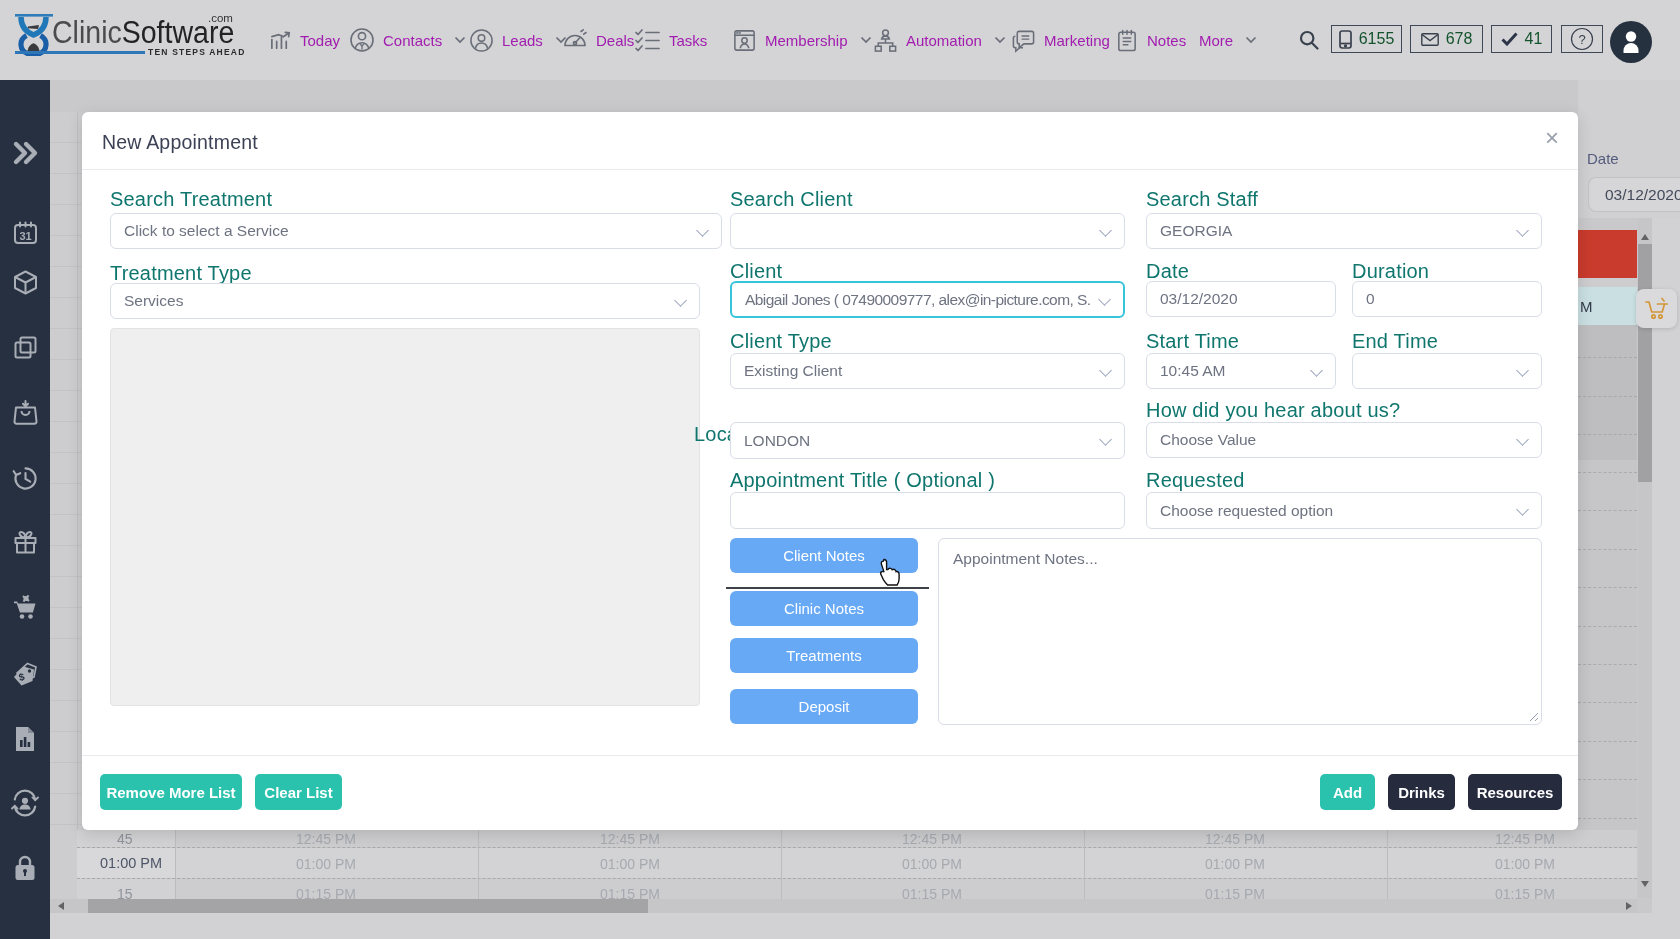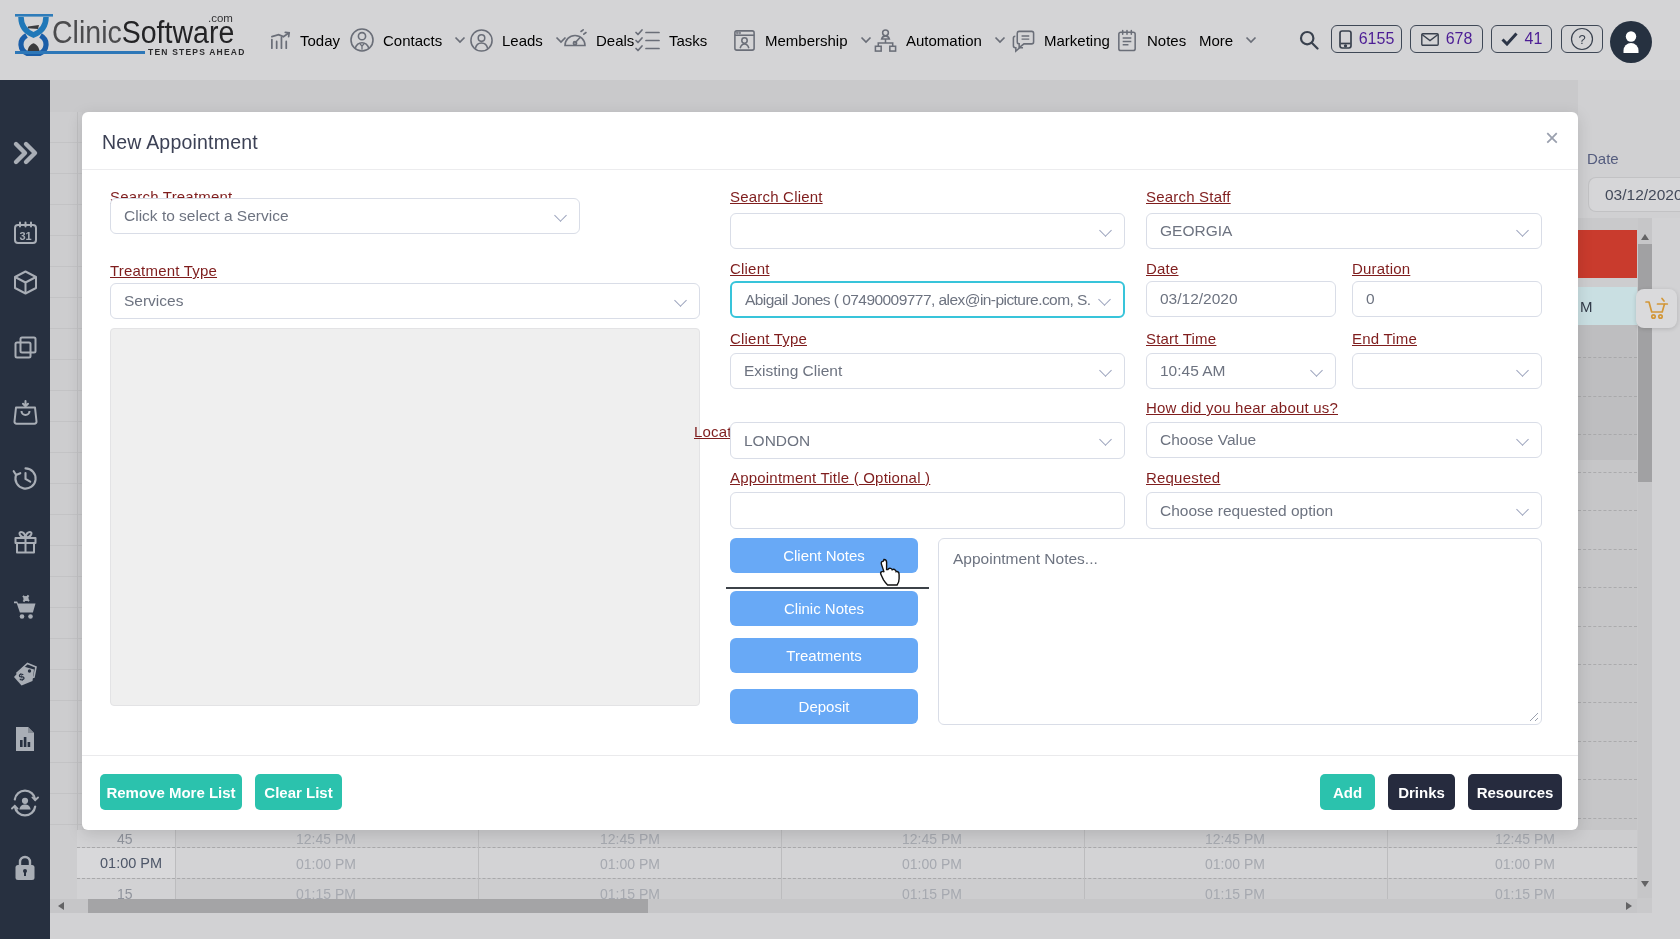--- a/index.html
+++ b/index.html
@@ -2,36 +2,36 @@
 <html><head>
 <meta charset="utf-8">
 <style>
   * { margin:0; padding:0; box-sizing:border-box; }
   html,body { width:1680px; height:939px; overflow:hidden; }
   body { font-family:"Liberation Sans", sans-serif; background:#c9c9cb; position:relative; }
   .abs { position:absolute; }
   
   #nav { position:absolute; left:0; top:0; width:1680px; height:80px; background:#d4d4d6; z-index:3; }
   .mitem { position:absolute; top:0; height:80px; display:flex; align-items:center; gap:8px;
-           color:#000000; font-size:15px; font-weight:500; letter-spacing:0; }
+           color:#a21caf; font-size:15px; font-weight:500; letter-spacing:0; }
   .mitem svg { flex:0 0 auto; }
   .chevn { margin-left:4px; }
-  .topbtn { position:absolute; top:25px; height:28px; border:1.5px solid #3f4856; border-radius:6px;
-            display:flex; align-items:center; justify-content:center; gap:7px; color:#4c1d95;
+  .topbtn { position:absolute; top:25px; height:28px; border:1.5px solid #3f4856; border-radius:0;
+            display:flex; align-items:center; justify-content:center; gap:7px; color:#14532d;
             font-size:16px; font-weight:500; background:transparent; }
   
   #side { position:absolute; left:0; top:80px; width:50px; height:859px; background:#273040; z-index:4; }
   .sic { position:absolute; left:0; width:50px; display:flex; justify-content:center; }
   
   #bg { position:absolute; left:0; top:80px; width:1680px; height:859px; z-index:1; }
   .ctext { position:absolute; color:#a6a9b0; font-size:14px; }
   
   #modal { position:absolute; left:82px; top:112px; width:1496px; height:718px; background:#fff;
            border-radius:6px; box-shadow:0 4px 16px rgba(0,0,0,.13); z-index:5; }
-  .lbl { position:absolute; color:#7f1d1d; font-size:15px; letter-spacing:.2px;text-decoration:underline; }
+  .lbl { position:absolute; color:#0f766e; font-size:20px; letter-spacing:.2px; }
   .inp { position:absolute; height:36px; border:1px solid #d9dde7; border-radius:6px; background:#fff;
          display:flex; align-items:center; padding:0 13px; color:#6d7380; font-size:15.5px; }
   .sel:after { content:""; position:absolute; right:14px; top:13px; width:8px; height:8px;
                border-right:1.5px solid #9aa2bc; border-bottom:1.5px solid #9aa2bc; transform:rotate(45deg); margin-top:-1px; }
   .bluebtn { position:absolute; left:648px; width:188px; height:35px; background:#68a9f6; border-radius:6px;
              color:#fff; font-size:15px; font-weight:500; display:flex; align-items:center; justify-content:center; }
   .footbtn { position:absolute; height:36px; border-radius:5px; color:#fff; font-size:15px; font-weight:600;
              display:flex; align-items:center; justify-content:center; }
   .teal { background:#2bc2ad; }
   .darkb { background:#262b3e; }
@@ -370,21 +370,21 @@
         <rect x="11" y="17" width="2" height="4" fill="#273040"></rect>
     </svg>
   </div>
 </div>
 <div id="modal">
   <div class="abs" style="left:20px;top:19px;font-size:19.5px;font-weight:500;color:#3c4155;letter-spacing:.2px;">New Appointment</div>
   <div class="abs" style="left:1463px;top:12px;font-size:24px;color:#9aa0ae;font-weight:400;">×</div>
   <div class="abs" style="left:0;top:57px;width:1496px;height:1px;background:#ececee;"></div>
 
   <div class="lbl" style="left:28px;top:76px;">Search Treatment</div>
-  <div class="inp sel" style="left:28px;top:86px;width:470px;">Click to select a Service</div>
+  <div class="inp sel" style="left:28px;top:101px;width:612px;">Click to select a Service</div>
   <div class="lbl" style="left:28px;top:150px;">Treatment Type</div>
   <div class="inp sel" style="left:28px;top:171px;width:590px;">Services</div>
   <div class="abs" style="left:28px;top:216px;width:590px;height:378px;background:#efefef;border:1px solid #e3e3e5;border-radius:4px;"></div>
 
   <div class="lbl" style="left:648px;top:76px;">Search Client</div>
   <div class="inp sel" style="left:648px;top:101px;width:395px;height:36px;"></div>
   <div class="lbl" style="left:648px;top:148px;">Client</div>
   <div class="inp sel" style="left:648px;top:169px;width:395px;height:37px;border:2px solid #38c4da;">
       <span style="white-space:nowrap;overflow:hidden;display:block;width:345px;letter-spacing:-0.55px;">Abigail Jones ( 07490009777, alex@in-picture.com, S...</span>
     </div>

